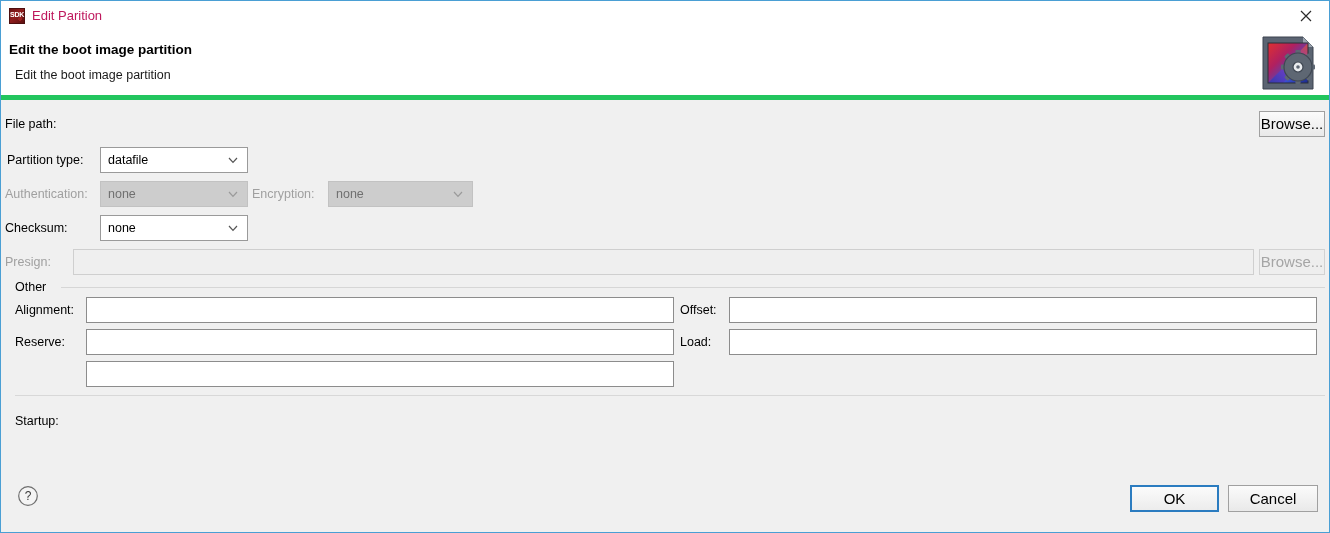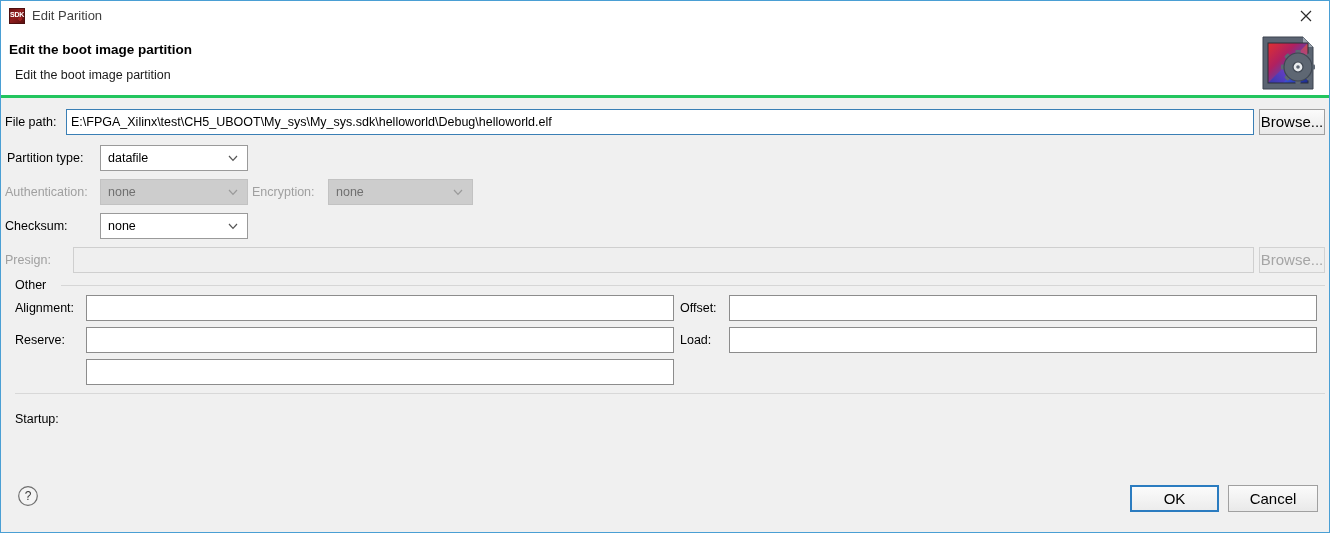--- a/index.html
+++ b/index.html
@@ -56,42 +56,42 @@
     text-align: center;
     font-family: "Liberation Sans", sans-serif;
     font-size: 7px;
     font-weight: bold;
     color: #ffffff;
     letter-spacing: -0.3px;
     line-height: 10px;
   }
   .title-text {
     font-size: 13px;
-    color: #404040;
+    color: #be185d;
     line-height: 30px;
   }
   .close-btn {
     position: absolute;
     right: 0;
     top: 0;
     width: 46px;
     height: 30px;
     display: flex;
     align-items: center;
     justify-content: center;
     cursor: pointer;
   }
   .close-btn svg { display: block; }
 
   
   .banner {
     position: relative;
     height: 64px;
     background: #ffffff;
-    border-bottom: 3px solid #22c55e;
+    border-bottom: 5px solid #22c55e;
     flex: 0 0 auto;
   }
   .banner-title {
     position: absolute;
     left: 8px;
     top: 11px;
     font-size: 13.5px;
     font-weight: bold;
     color: #000;
   }
@@ -308,21 +308,20 @@
           <circle cx="0" cy="0" r="1.8" fill="#5e6773"></circle>
         </g>
       </svg>
     </div>
   </div>
 
   <div class="body">
 
     <div class="row" style="top:11px;">
       <div class="lbl" style="left:4px;">File path:</div>
-      <input class="tinput focused" type="text" style="left: 65px; width: 1188px;" value="E:\FPGA_Xilinx\test\CH5_UBOOT\My_sys\My_sys.sdk\helloworld\Debug\helloworld.elf">
       <button class="btn" style="left:1258px; width:66px;">Browse...</button>
     </div>
 
     <div class="row" style="top:47px;">
       <div class="lbl" style="left:6px;">Partition type:</div>
       <div class="combo" style="left:99px; width:148px;">
         <span>datafile</span>
         <span class="caret">
           <svg width="10" height="7" viewBox="0 0 10 7" aria-hidden="true">
             <path d="M1,1 L5,5.4 L9,1" stroke="#555" stroke-width="1.2" fill="none"></path>

